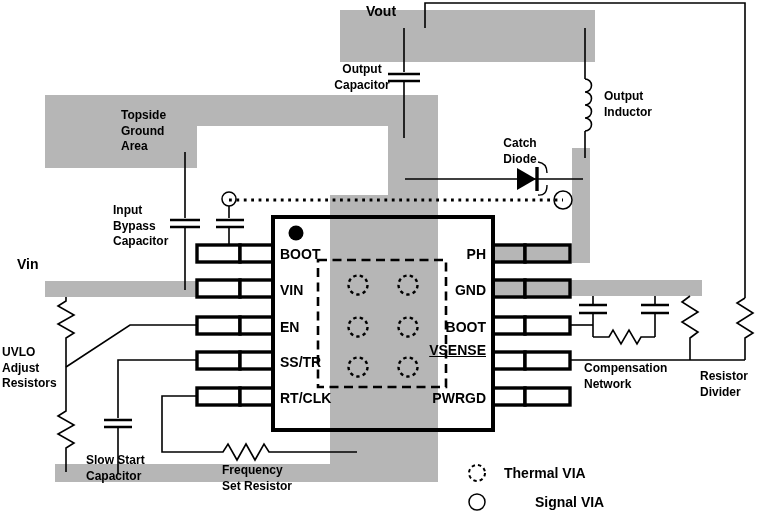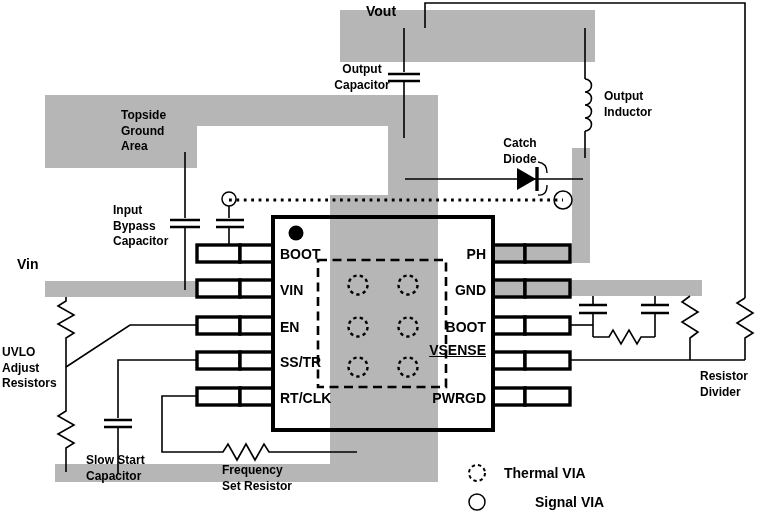--- a/index.html
+++ b/index.html
@@ -150,20 +150,22 @@
 Bypass
 Capacitor</div>
   <div class="lbl big" style="left:17px;top:256px;">Vin</div>
   <div class="lbl" style="left:2px;top:345px;">UVLO
 Adjust
 Resistors</div>
   <div class="lbl" style="left:86px;top:453px;">Slow Start
 Capacitor</div>
   <div class="lbl" style="left:222px;top:463px;">Frequency
 Set Resistor</div>
+  <div class="lbl" style="left:584px;top:361px;">Compensation
+Network</div>
   <div class="lbl" style="left:700px;top:369px;">Resistor
 Divider</div>
 
   <div class="pin" style="left:280px;top:246px;">BOOT</div>
   <div class="pin" style="left:280px;top:282px;">VIN</div>
   <div class="pin" style="left:280px;top:319px;">EN</div>
   <div class="pin" style="left:280px;top:354px;">SS/TR</div>
   <div class="pin" style="left:280px;top:390px;text-align:right;">RT/CLK</div>
   <div class="pin right" style="left:400px;top:246px;width:86px;">PH</div>
   <div class="pin right" style="left:400px;top:282px;width:86px;">GND</div>

